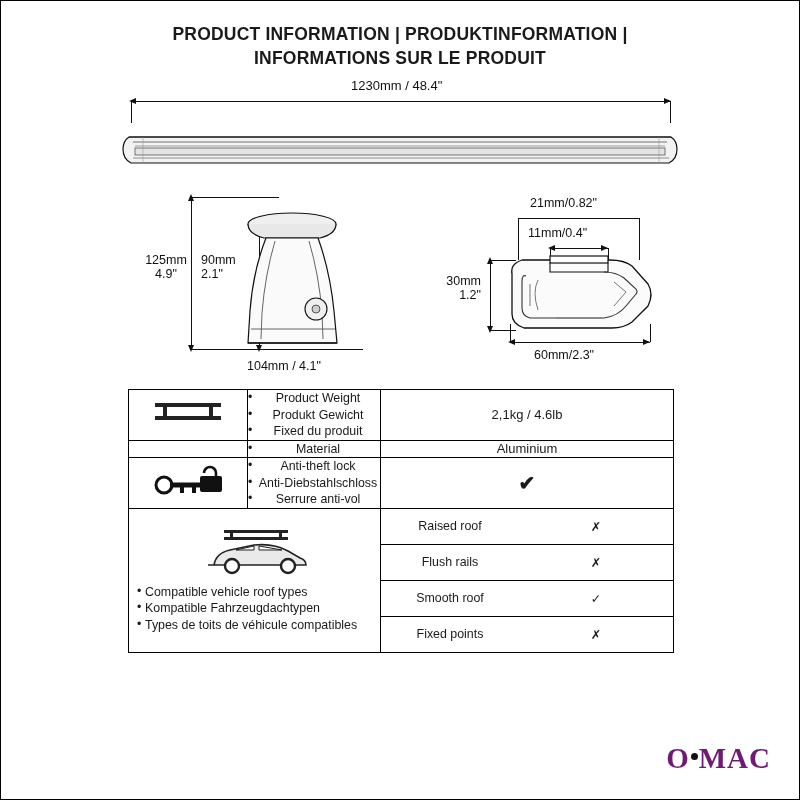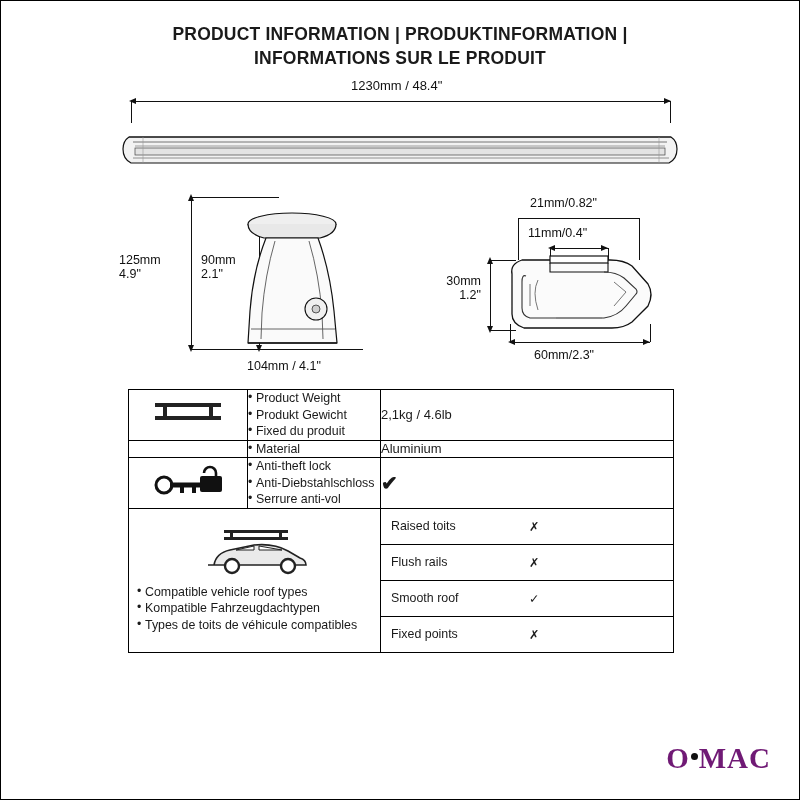--- a/index.html
+++ b/index.html
@@ -58,20 +58,21 @@
     position:absolute;
     left:127px;top:388px;
     width:546px;
     border-collapse:collapse;
     font-size:12.4px;
   }
   .spec td{
     border:1px solid #000;
     padding:0;
     vertical-align:middle;
+    text-align:center;
   }
   .c-icon{width:118px;text-align:center;}
   .c-label{width:132px;padding:5px 6px 5px 8px;}
   .c-val{padding:5px 10px;font-size:13px;}
   .bullets{margin:0;padding:0;list-style:none;}
   .bullets li{position:relative;padding-left:8px;line-height:1.33;}
   .bullets li:before{content:"•";position:absolute;left:0;top:-1px;}
 
   .subtable{width:100%;border-collapse:collapse;}
   .subtable td{border:0;border-top:1px solid #000;height:35px;padding:0 10px;font-size:12.4px;}
@@ -119,21 +120,21 @@
       <path d="M14 35 L544 35" fill="none" stroke="#888" stroke-width="0.8"></path>
       <rect x="14" y="37" width="530" height="7" fill="#e3e3e3" stroke="#444" stroke-width="0.7"></rect>
       <path d="M12 47 L548 47" fill="none" stroke="#777" stroke-width="0.8"></path>
       <path d="M22 26 L22 52" stroke="#999" stroke-width="0.6"></path>
       <path d="M538 26 L538 52" stroke="#999" stroke-width="0.6"></path>
     </svg>
   </div>
 
   <div id="fig-front">
 
-    <div class="dimtext" style="left:0px;top:62px;text-align:left;width:62px;">125mm
+    <div class="dimtext" style="left:16px;top:62px;text-align:center;width:62px;">125mm
 4.9"</div>
     <div class="vline" style="left:72px;top:6px;height:152px;"></div>
     <div class="arrow up" style="left:68.5px;top:3px;"></div>
     <div class="arrow down" style="left:68.5px;top:154px;"></div>
     <div class="hline" style="left:72px;top:6px;width:88px;"></div>
     <div class="hline" style="left:72px;top:158px;width:172px;"></div>
 
     <div class="dimtext" style="left:82px;top:62px;width:58px;">90mm
 2.1"</div>
     <div class="vline" style="left:140px;top:28px;height:130px;"></div>
@@ -276,21 +277,21 @@
           <ul class="bullets" style="margin-top:4px;">
             <li>Compatible vehicle roof types</li>
             <li>Kompatible Fahrzeugdachtypen</li>
             <li>Types de toits de véhicule compatibles</li>
           </ul>
         </td>
         <td style="padding:0;">
           <table class="subtable">
             <tbody>
               <tr>
-                <td class="sub-name">Raised toits</td>
+                <td class="sub-name">Raised roof</td>
                 <td class="mark">✗</td>
               </tr>
               <tr>
                 <td class="sub-name">Flush rails</td>
                 <td class="mark">✗</td>
               </tr>
               <tr>
                 <td class="sub-name">Smooth roof</td>
                 <td class="mark">✓</td>
               </tr>

